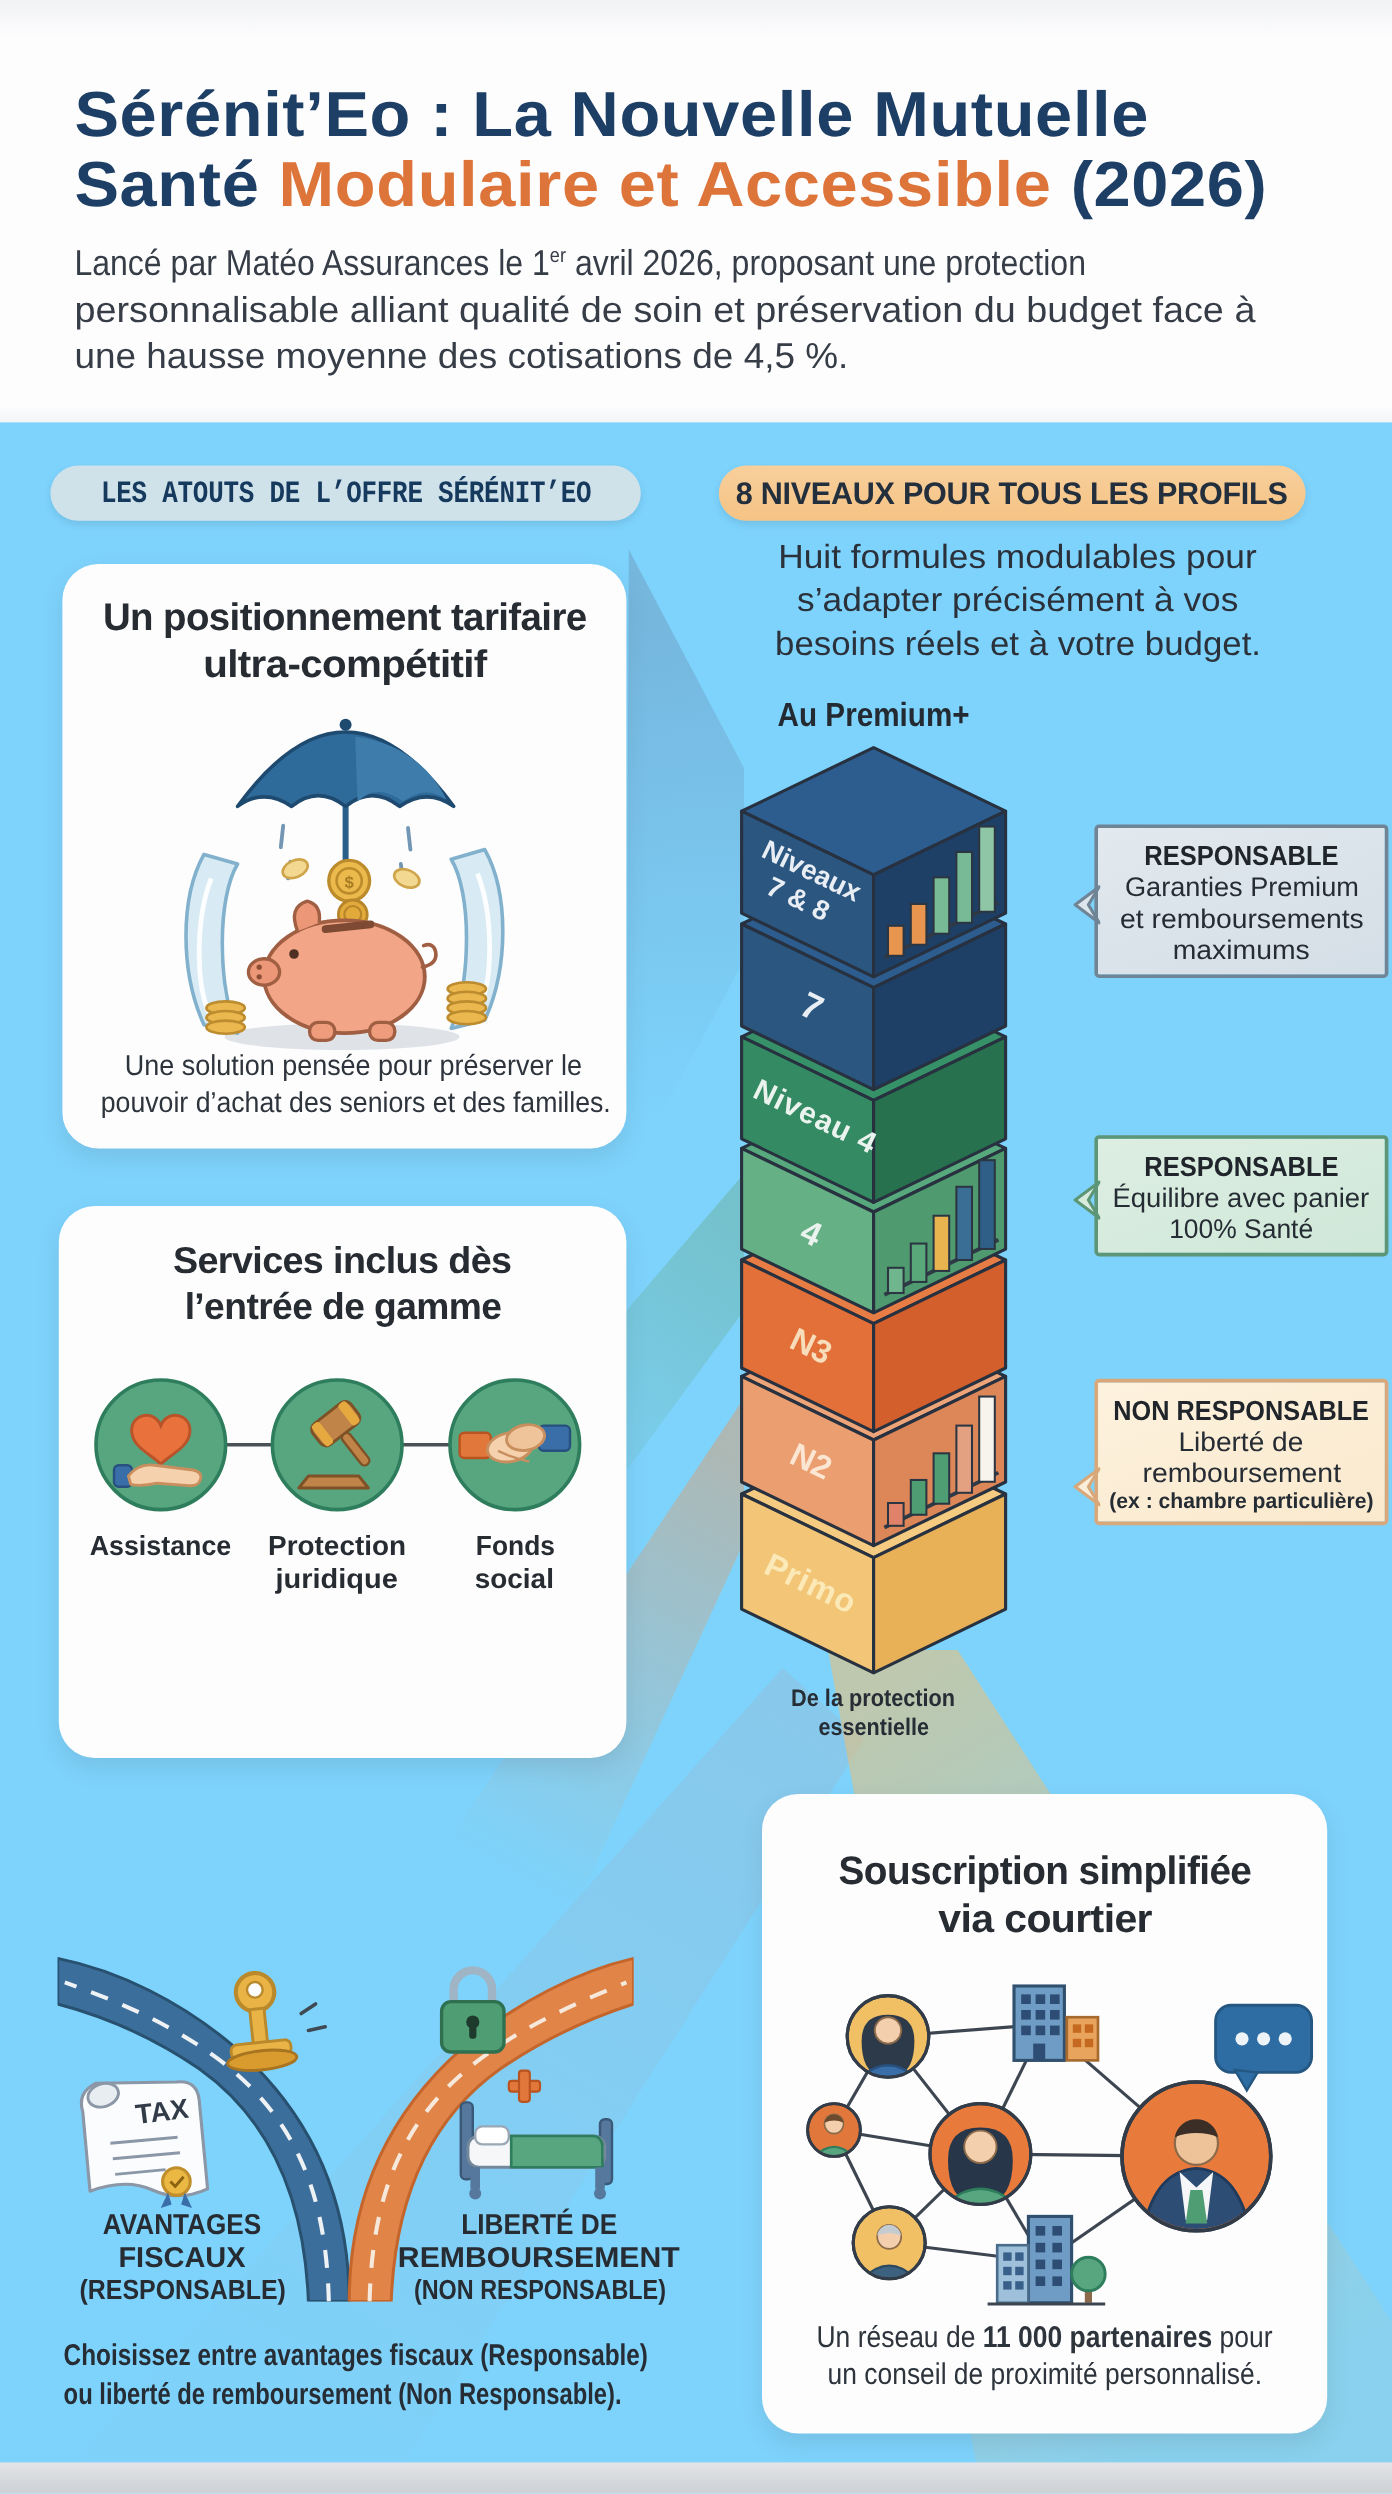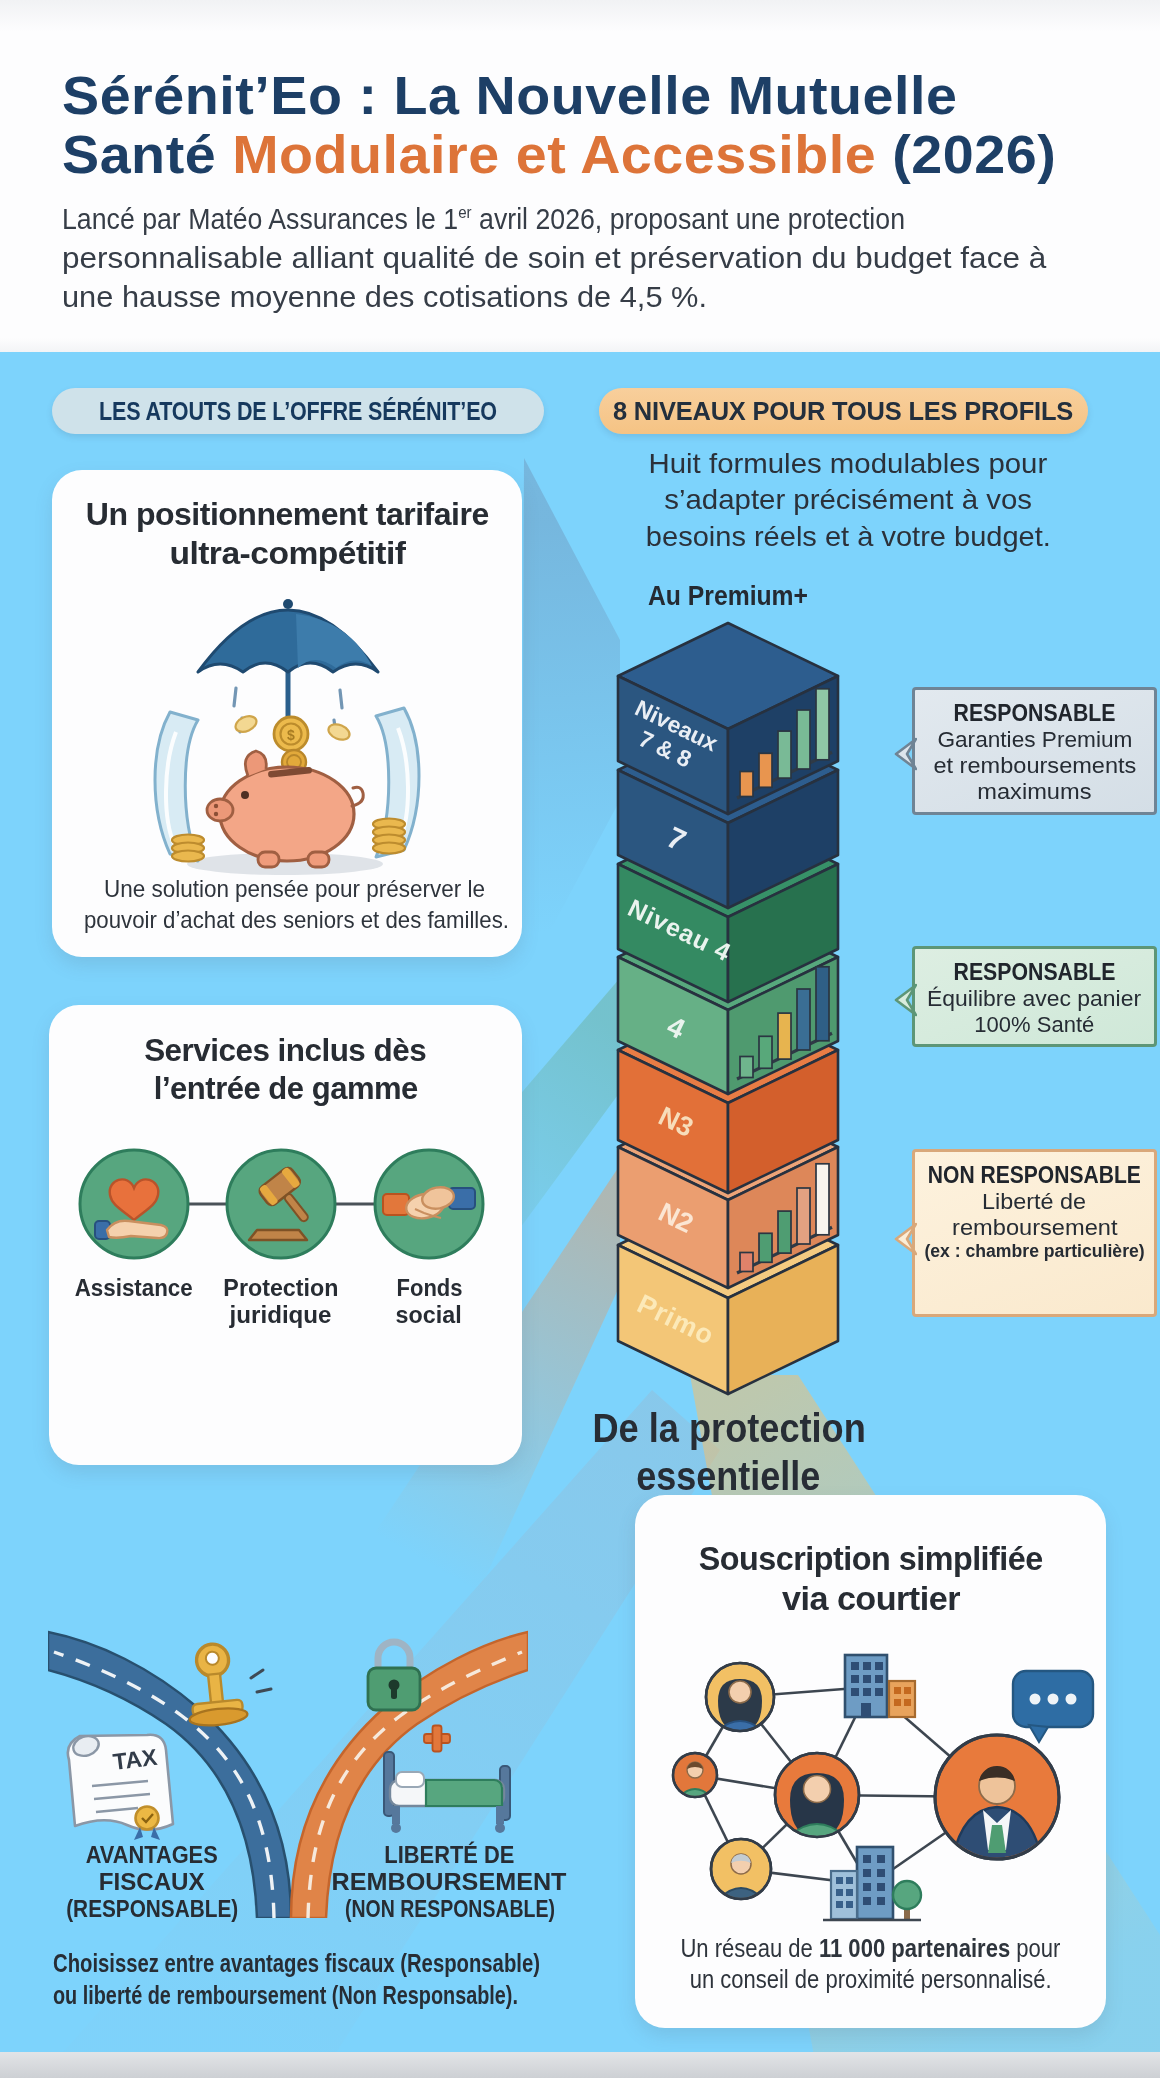--- a/index.html
+++ b/index.html
@@ -16,21 +16,21 @@
   .title .hl { color:#dd7439; }
   .intro { position:absolute; left:62px; top:193px; width:1040px;
            font-size:30px; font-weight:500; color:#363d47; line-height:39px; }
   .intro sup { font-size:17px; }
 
   
   .badge { position:absolute; top:388px; height:46px; border-radius:23px;
            display:flex; align-items:center; justify-content:center;
            font-weight:700; font-size:26px; letter-spacing:-.2px;
            box-shadow:0 3px 6px rgba(60,70,90,.14); color:#16395e; }
-  .badge-left  { left:52px;  width:492px; background:#cfe2ea; }
+  .badge-left  { left:42px;  width:492px; background:#cfe2ea;font-family:Liberation Mono, monospace; }
   .badge-right { left:599px; width:489px; background:linear-gradient(180deg,#f8cf9c,#f5c384); color:#232f3d; }
 
   
   .card { position:absolute; background:#fdfdfe; border-radius:30px;
           box-shadow:0 8px 18px rgba(90,100,120,.16); }
   .card-pricing  { left:52px; top:470px;  width:470px; height:487px; }
   .card-services { left:49px; top:1005px; width:473px; height:460px; }
   .card-broker   { left:635px; top:1495px; width:471px; height:533px; }
 
   .card h3 { text-align:center; font-weight:700; color:#272c33; }
@@ -47,31 +47,31 @@
 
   
   .svc-label { position:absolute; text-align:center; font-size:23px; font-weight:700;
                color:#272c33; line-height:1.18; width:180px; }
 
   
   .levels-intro { position:absolute; left:628px; top:446px; width:440px; text-align:center;
                   font-size:28px; font-weight:500; color:#2b313a; line-height:1.30; }
   .premium-label { position:absolute; left:648px; top:580px; width:220px; font-size:28px; font-weight:700; color:#242a32; }
   .essential-label { position:absolute; left:578px; top:1404px; width:300px; text-align:center;
-                     font-size:40px; font-weight:700; color:#272d35; line-height:1.2; }
+                     font-size:20px; font-weight:700; color:#272d35; line-height:1.2; }
 
   
   .bubble { position:absolute; left:869px; width:245px; border-radius:4px; border:3px solid;
             text-align:center; padding-top:10px;margin-left:43px; }
   .bubble .b-title { font-size:23px; font-weight:700; color:#20252c; }
   .bubble .b-line  { font-size:22.5px; font-weight:500; color:#262c34; line-height:1.16; }
   .bubble .b-note  { font-size:18px;  font-weight:700; color:#262c34; }
   .bubble-1 { top:687px; height:128px; background:linear-gradient(160deg,#e2e9ef,#d4dee6); border-color:#6f8495; }
   .bubble-2 { top:946px; height:101px; background:linear-gradient(160deg,#ddeee2,#cfe8d8); border-color:#5d9677; }
-  .bubble-3 { top:1149px; height:168px; background:linear-gradient(160deg,#fdf2de,#fae9cd); border-color:#d9a87a; }
+  .bubble-3 { top:1149px; height:122px; background:linear-gradient(160deg,#fdf2de,#fae9cd); border-color:#d9a87a; }
   .tail { position:absolute; left:-22px; width:24px; height:34px; }
 
   
   .contracts-title { position:absolute; left:48px; top:1490px; width:480px; text-align:center;
                      font-size:31px; font-weight:700; color:#272c33; line-height:1.16; }
   .option-label { position:absolute; text-align:center; font-weight:700; color:#272c33;
                   font-size:24px; line-height:1.13; }
   .option-left  { left:42px;  top:1841px; width:220px; }
   .option-right { left:317px; top:1841px; width:265px; }
   .option-label .sub { font-weight:700; font-size:23px; }

